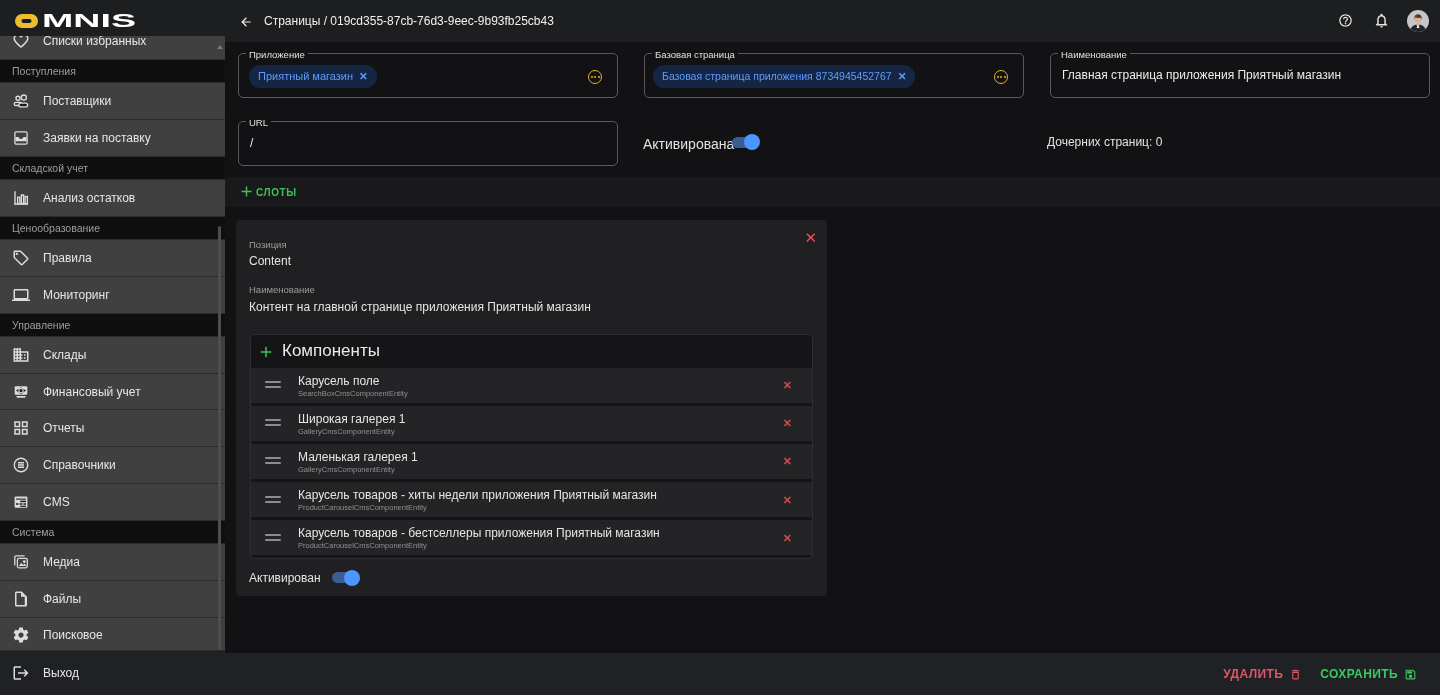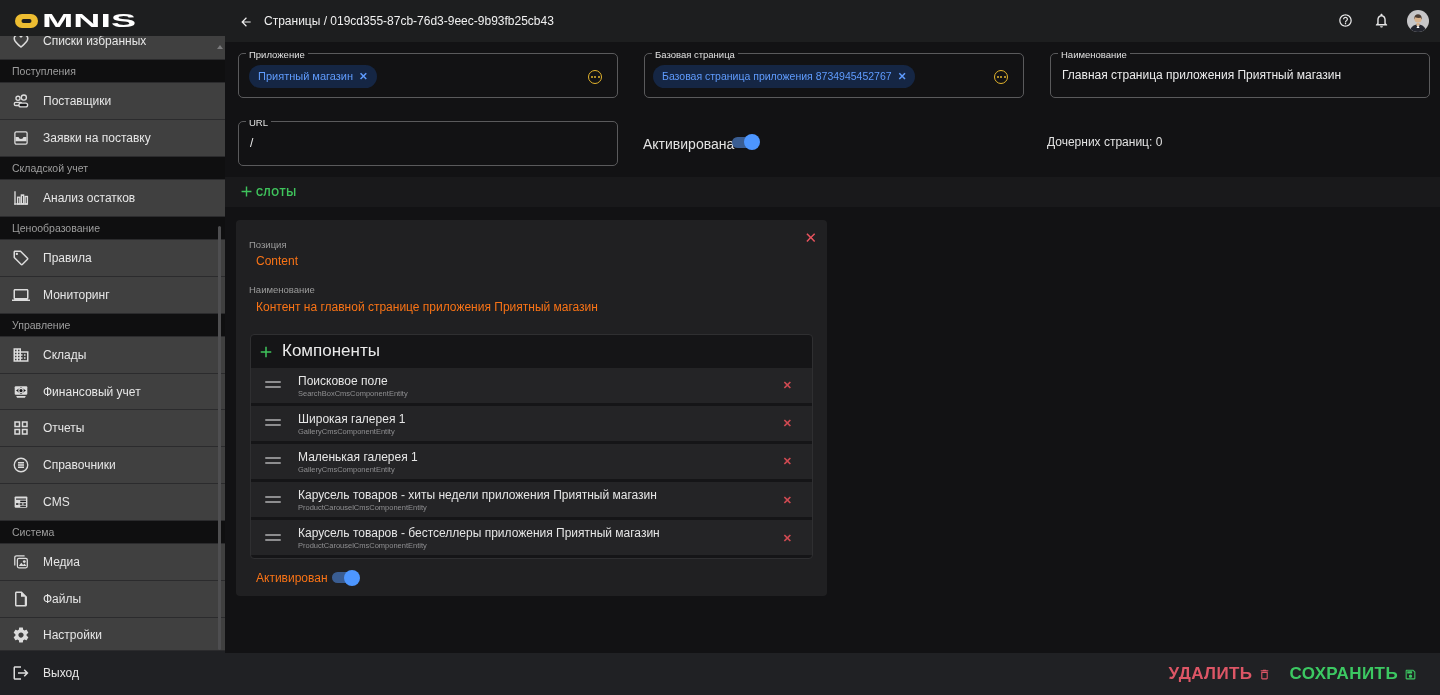--- a/index.html
+++ b/index.html
@@ -32,40 +32,40 @@
   .morebtn-dots i { width:2px; height:2px; border-radius:50%; background:#e3b42d; }
   .ftext { position:absolute; left:11px; top:0; height:43px; line-height:43px; color:#ececec; font-size:12px; }
 
   #slotsband { left:0; top:135px; width:1215px; height:29.5px; background:#19191b; }
   #slotsband .plus { position:absolute; left:13px; top:6px; width:17px; height:17px; }
   #slotsband .txt { position:absolute; left:31px; top:50%; transform:translateY(-50%); color:#3fc35c; font-size:10px; font-weight:bold; letter-spacing:0.6px; }
 
   
   #card { left:11px; top:177.5px; width:591px; height:376px; background:#202022; border-radius:4px; }
   .cardlabel { position:absolute; left:13px; font-size:9.5px; color:#9c9c9c; }
-  .cardval { position:absolute; left:20px; font-size:12px; color:#f97316; }
+  .cardval { position:absolute; left:13px; font-size:12px; color:#e5e5e5; }
   #compbox { position:absolute; left:14px; top:114px; width:563px; height:225px; background:#151517; border:1px solid #2f2f31; border-radius:4px; }
   #comphead { position:relative; height:33px; }
   #comphead .plus { position:absolute; left:6px; top:8px; width:18px; height:18px; }
   #comphead .txt { position:absolute; left:31px; top:50%; transform:translateY(-50%); color:#eaeaea; font-size:17px; }
   .crow { position:relative; height:35.2px; margin-bottom:3px; background:#242426; }
   .crow .drag { position:absolute; left:14px; top:50%; margin-top:-4px; width:16px; height:8px; }
   .crow .drag i { display:block; height:2px; background:#8d8d8f; border-radius:1px; margin-bottom:3px; }
   .crow .t1 { position:absolute; left:47px; top:6px; font-size:12px; color:#e6e6e6; }
   .crow .t2 { position:absolute; left:47px; top:21px; font-size:7.5px; color:#8f8f91; }
   .crow .rx { position:absolute; right:20px; top:50%; transform:translateY(-50%); color:#cf4a52; font-size:11px; font-weight:bold; }
 
   
   .toggle { position:absolute; width:28px; height:16px; }
   .toggle .track { position:absolute; left:0; top:2.5px; width:24px; height:11px; border-radius:5.5px; background:#3a5d92; }
   .toggle .knob { position:absolute; right:0; top:0; width:16px; height:16px; border-radius:50%; background:#4d96ff; }
 
   
   #bottombar { left:225px; top:653px; width:1215px; height:42px; background:#202124; display:flex; align-items:center; justify-content:flex-end; }
-  #bottombar .btn { display:flex; align-items:center; font-size:17px; font-weight:bold; letter-spacing:0.4px; }
+  #bottombar .btn { display:flex; align-items:center; font-size:12px; font-weight:bold; letter-spacing:0.4px; }
   #btn-del { color:#dd5666; margin-right:18px; }
   #btn-save { color:#3cc862; margin-right:23px; }
   #bottombar svg { margin-left:6px; }
 </style></head>
 <body>
 <div id="stage">
 
   <div id="content" class="abs">
     <div class="field" style="left:13px; top:11px; width:380px;">
       <span class="flabel">Приложение</span>
@@ -123,21 +123,21 @@
           <svg class="plus" viewBox="0 0 24 24">
               <path fill="#3fc35c" d="M19 13h-6v6h-2v-6H5v-2h6V5h2v6h6v2z"></path>
             </svg>
           <span class="txt">Компоненты</span>
         </div>
         <div class="crow">
             <span class="drag">
               <i></i>
               <i></i>
             </span>
-            <span class="t1">Поисковое поле</span>
+            <span class="t1">Карусель поле</span>
             <span class="t2">SearchBoxCmsComponentEntity</span>
             <span class="rx">✕</span>
           </div>
         <div class="crow">
             <span class="drag">
               <i></i>
               <i></i>
             </span>
             <span class="t1">Широкая галерея 1</span>
             <span class="t2">GalleryCmsComponentEntity</span>
@@ -315,21 +315,21 @@
     <div class="sitem">
       <svg class="ic" viewBox="0 0 24 24">
           <path fill="#dcdcdc" d="M13 2H6c-1.1 0-2 .9-2 2v16c0 1.1.9 2 2 2h12c1.1 0 2-.9 2-2V9l-7-7zM6 4h6v5h5v11H6V4z"></path>
         </svg>
       <span class="lbl">Файлы</span>
     </div>
     <div class="sitem">
       <svg class="ic" viewBox="0 0 24 24">
           <path fill="#dcdcdc" fill-rule="evenodd" d="M19.43 12.98c.04-.32.07-.64.07-.98s-.03-.66-.07-.98l2.11-1.65c.19-.15.24-.42.12-.64l-2-3.46c-.12-.22-.39-.3-.61-.22l-2.49 1c-.52-.4-1.08-.73-1.69-.98l-.38-2.65C14.46 2.18 14.25 2 14 2h-4c-.25 0-.46.18-.49.42l-.38 2.65c-.61.25-1.17.59-1.69.98l-2.49-1c-.23-.09-.49 0-.61.22l-2 3.46c-.13.22-.07.49.12.64l2.11 1.65c-.04.32-.07.65-.07.98s.03.66.07.98l-2.11 1.65c-.19.15-.24.42-.12.64l2 3.46c.12.22.39.3.61.22l2.49-1c.52.4 1.08.73 1.69.98l.38 2.65c.03.24.24.42.49.42h4c.25 0 .46-.18.49-.42l.38-2.65c.61-.25 1.17-.59 1.69-.98l2.49 1c.23.09.49 0 .61-.22l2-3.46c.12-.22.07-.49-.12-.64l-2.11-1.65zM12 15.5c-1.93 0-3.5-1.57-3.5-3.5s1.57-3.5 3.5-3.5 3.5 1.57 3.5 3.5-1.57 3.5-3.5 3.5z"></path>
         </svg>
-      <span class="lbl">Настройки</span>
+      <span class="lbl">Поисковое</span>
     </div>
   </div>
   <div id="sscroll" class="abs"></div>
   <div class="abs" style="left:216.5px; top:44.5px; width:0; height:0; border-left:3.5px solid transparent; border-right:3.5px solid transparent; border-bottom:4.5px solid #7a7a7c; z-index:7;"></div>
   <div id="exitrow" class="abs">
     <svg class="abs" style="left:12px; top:13px;" width="18" height="18" viewBox="0 0 24 24">
         <path fill="#dcdcdc" d="M17 7l-1.41 1.41L18.17 11H8v2h10.17l-2.58 2.58L17 17l5-5zM4 5h8V3H4c-1.1 0-2 .9-2 2v14c0 1.1.9 2 2 2h8v-2H4V5z"></path>
       </svg>
     <span class="abs" style="left:43px; top:50%; transform:translateY(-50%); color:#e6e6e6; font-size:12px;">Выход</span>
   </div>

